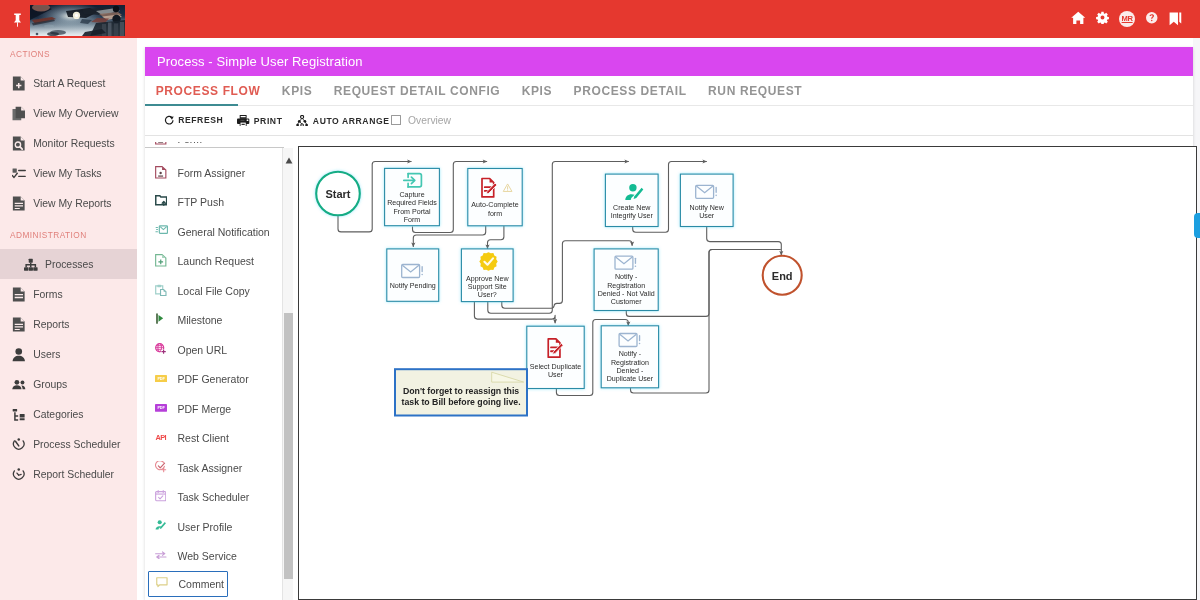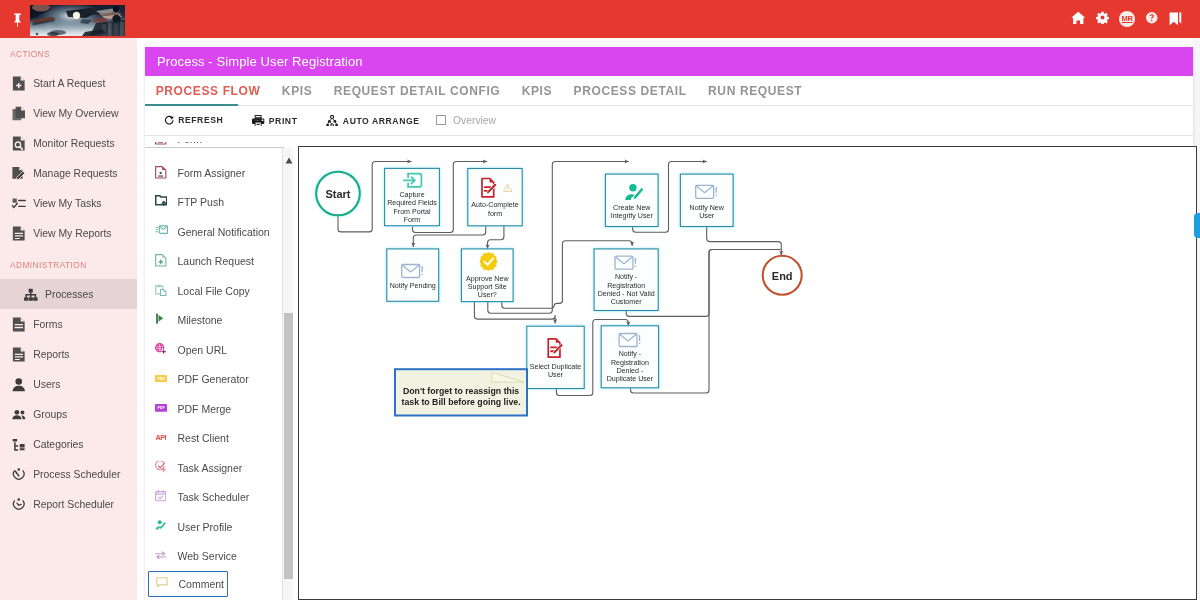--- a/index.html
+++ b/index.html
@@ -78,21 +78,21 @@
   .tab-underline {
     position:absolute; left:0; bottom:-1px; height:2px; width:93px; background:#3d8b92;
   }
   .toolbar {
     height:30px; display:flex; align-items:center; padding-left:18.6px; gap:0px;
     border-bottom:1px solid #e3e3e3;
   }
   .tb-btn {
     display:flex; align-items:center; gap:4.2px; font-size:8.6px;
     letter-spacing:0.58px; color:#2b2b2b; font-weight:700; cursor:pointer;
-    margin-right:29px;
+    margin-right:14px;
   }
   .tb-btn svg { display:block; }
   .tb-check { display:flex; align-items:flex-start; gap:7px; cursor:pointer; }
   .tb-check { margin-left:-12.5px; }
   .tb-check .box { width:10.1px; height:10.1px; border:1.35px solid #9a9a9a; border-radius:0.5px; }
   .tb-check .lbl { font-size:10.3px; color:#a5a5a5; }
 
   
   .palette {
     position:absolute; left:145px; top:148.2px; width:137px; height:452px;
@@ -256,30 +256,20 @@
             <path d="M0.4 0.4h6.8l3.4 3.4v8.8H0.4z" fill="#4f4f4f"></path>
             <path d="M7.2 0.4v3.4h3.4z" fill="#fbeaea"></path>
             <circle cx="4.8" cy="7.5" r="2.3" fill="none" stroke="#fbeaea" stroke-width="1.2"></circle>
             <path d="M6.5 9.3 8.5 11.3" stroke="#fbeaea" stroke-width="1.5" stroke-linecap="round"></path>
           </svg>
         </span>
         <span class="si-label">Monitor Requests</span>
       </div>
       <div class="side-item">
         <span class="si-icon">
-          <svg viewBox="0 0 13 13.5" width="12.6" height="13">
-            <path d="M0.4 0.4h6.6l3.2 3.2v8.3H0.4z" fill="#4f4f4f"></path>
-            <path d="M7 0.4v3.2h3.2z" fill="#fbeaea"></path>
-            <path d="M10.6 4.6 12.4 6.4 6.6 12.2l-2.5.7.7-2.5z" fill="#3c3c3c" stroke="#fbeaea" stroke-width="0.8" stroke-linejoin="round"></path>
-          </svg>
-        </span>
-        <span class="si-label">Manage Requests</span>
-      </div>
-      <div class="side-item">
-        <span class="si-icon">
           <svg viewBox="0 0 24 20" width="15" height="12.5">
             <rect x="1" y="1" width="7.5" height="7.5" rx="0.6" fill="#5c5c5c"></rect>
             <path d="M0.5 13.6 3.6 17 9.4 9.5" fill="none" stroke="#3c3c3c" stroke-width="2.4" stroke-linecap="round" stroke-linejoin="round"></path>
             <path d="M12 4.6h11.5M12 15.1h11.5" stroke="#3c3c3c" stroke-width="2.6" stroke-linecap="round"></path>
           </svg>
         </span>
         <span class="si-label">View My Tasks</span>
       </div>
       <div class="side-item">
         <span class="si-icon">

